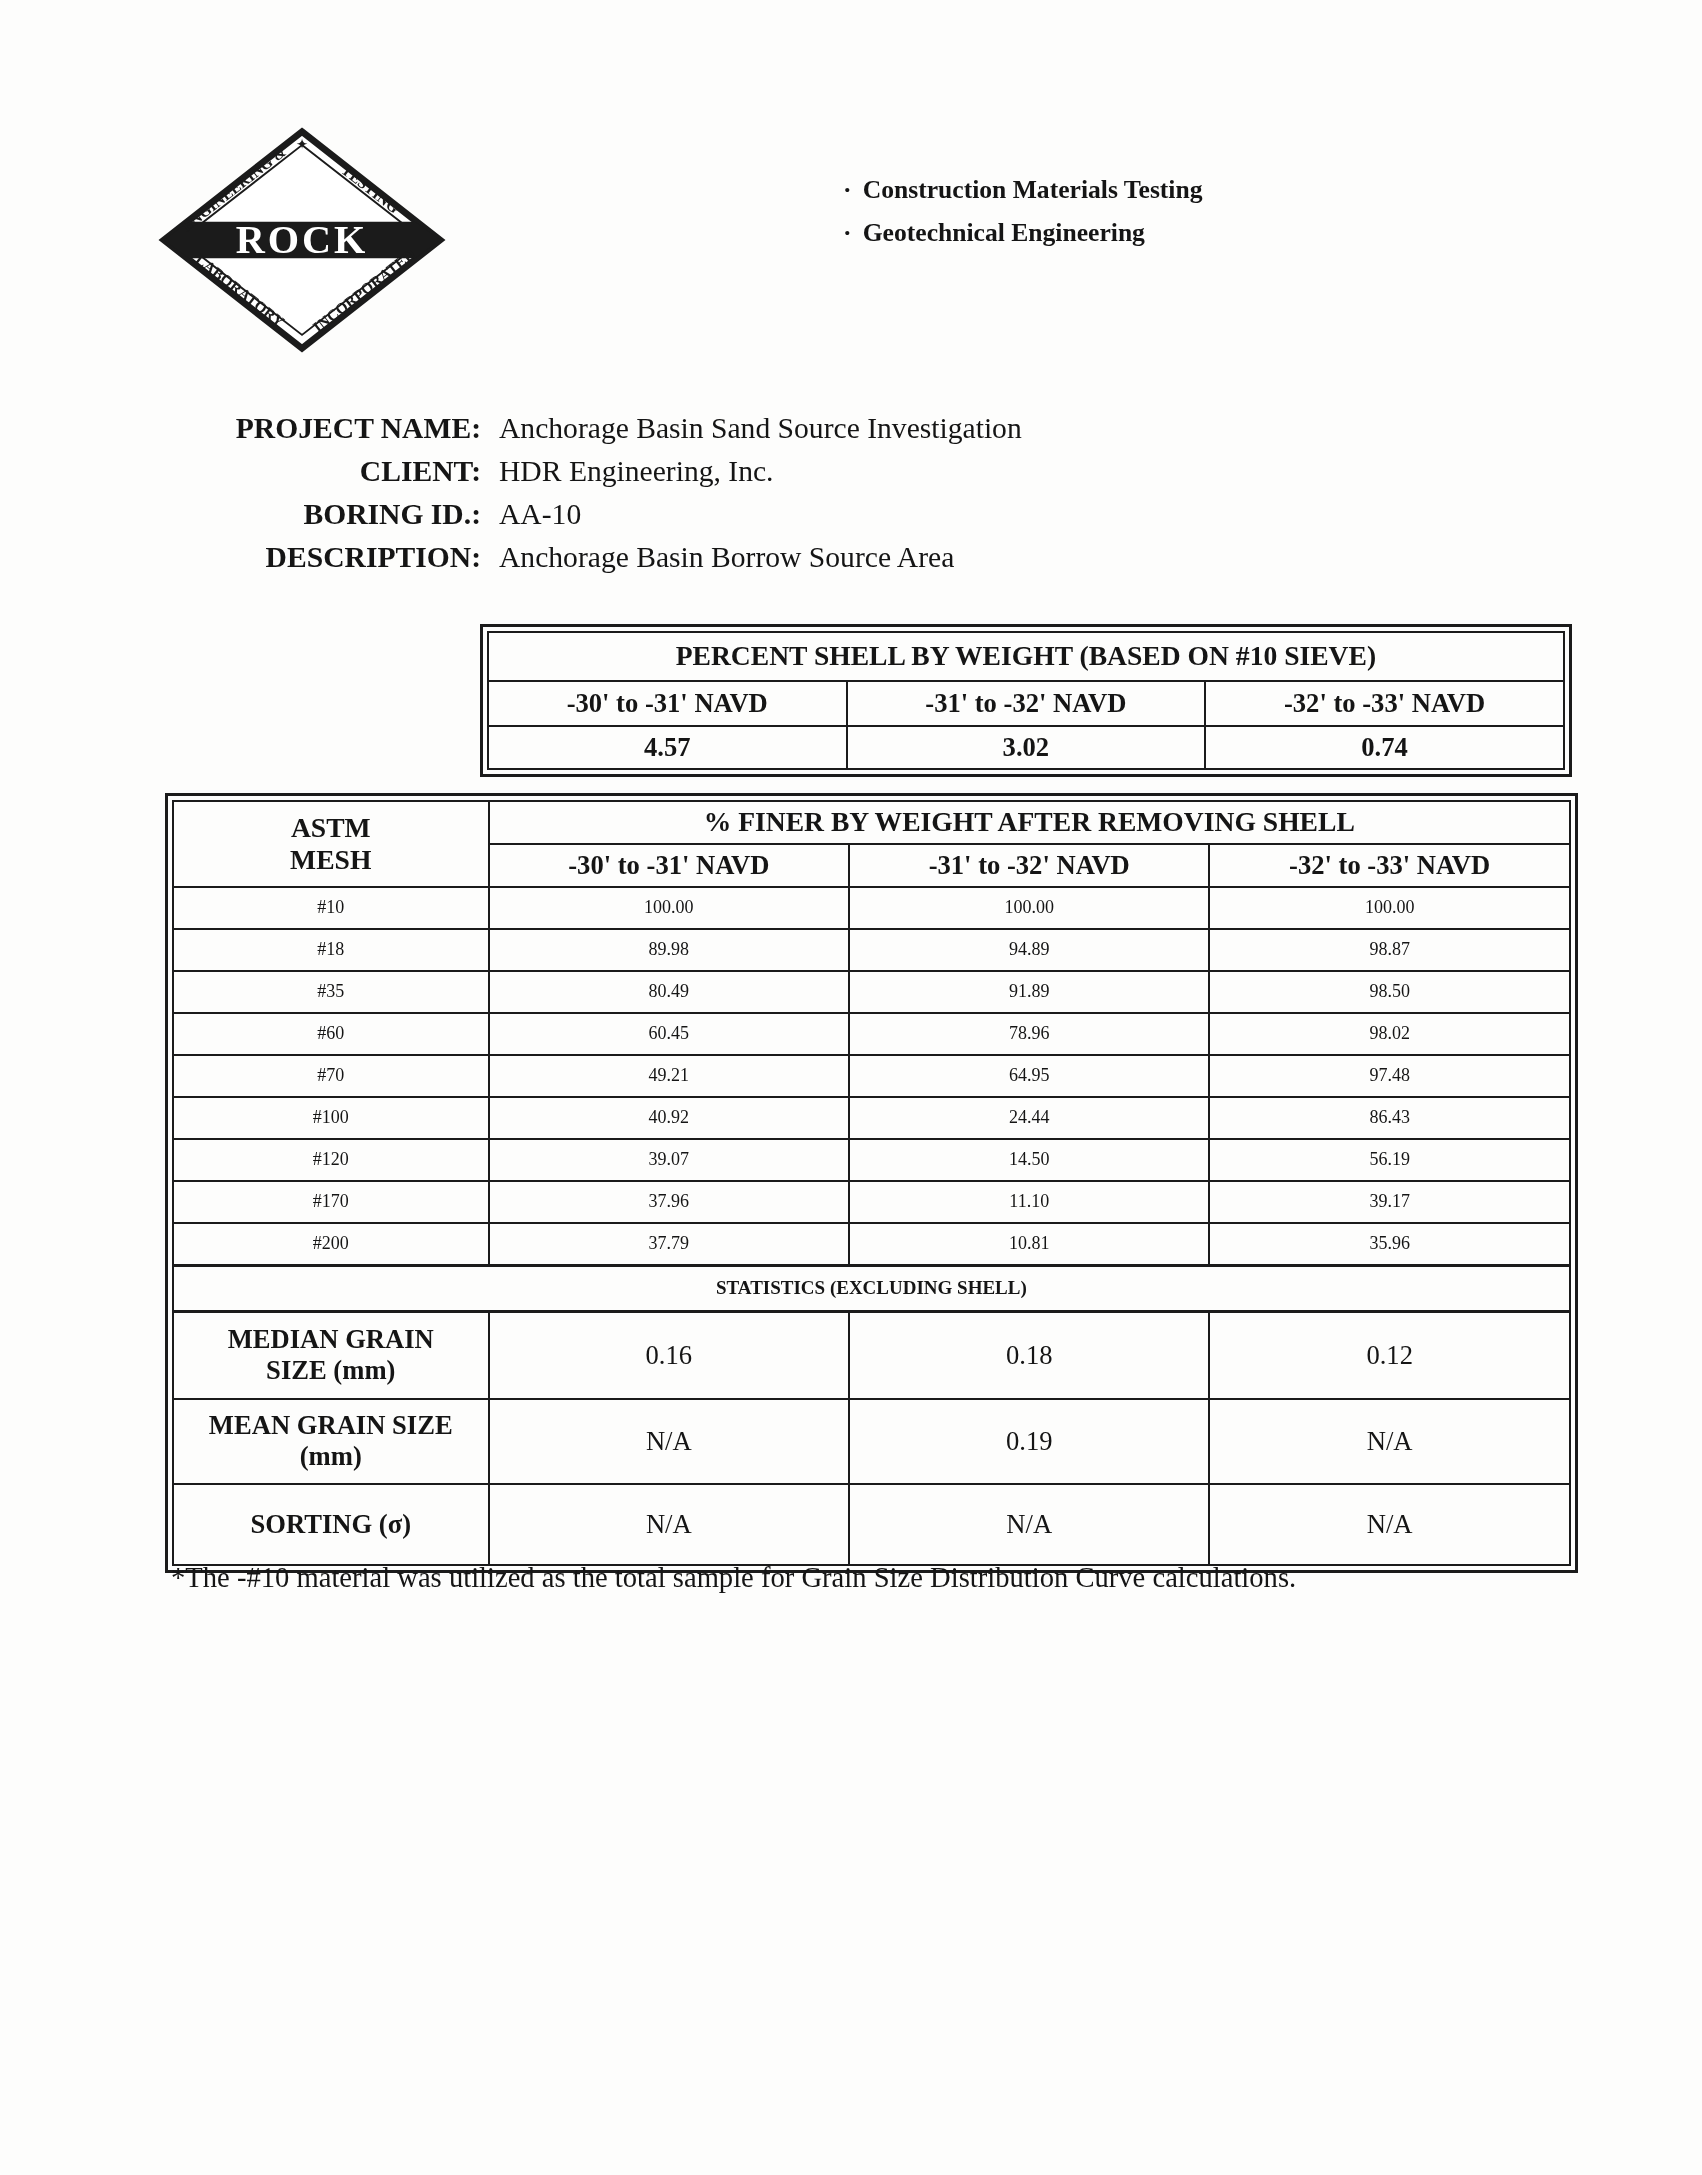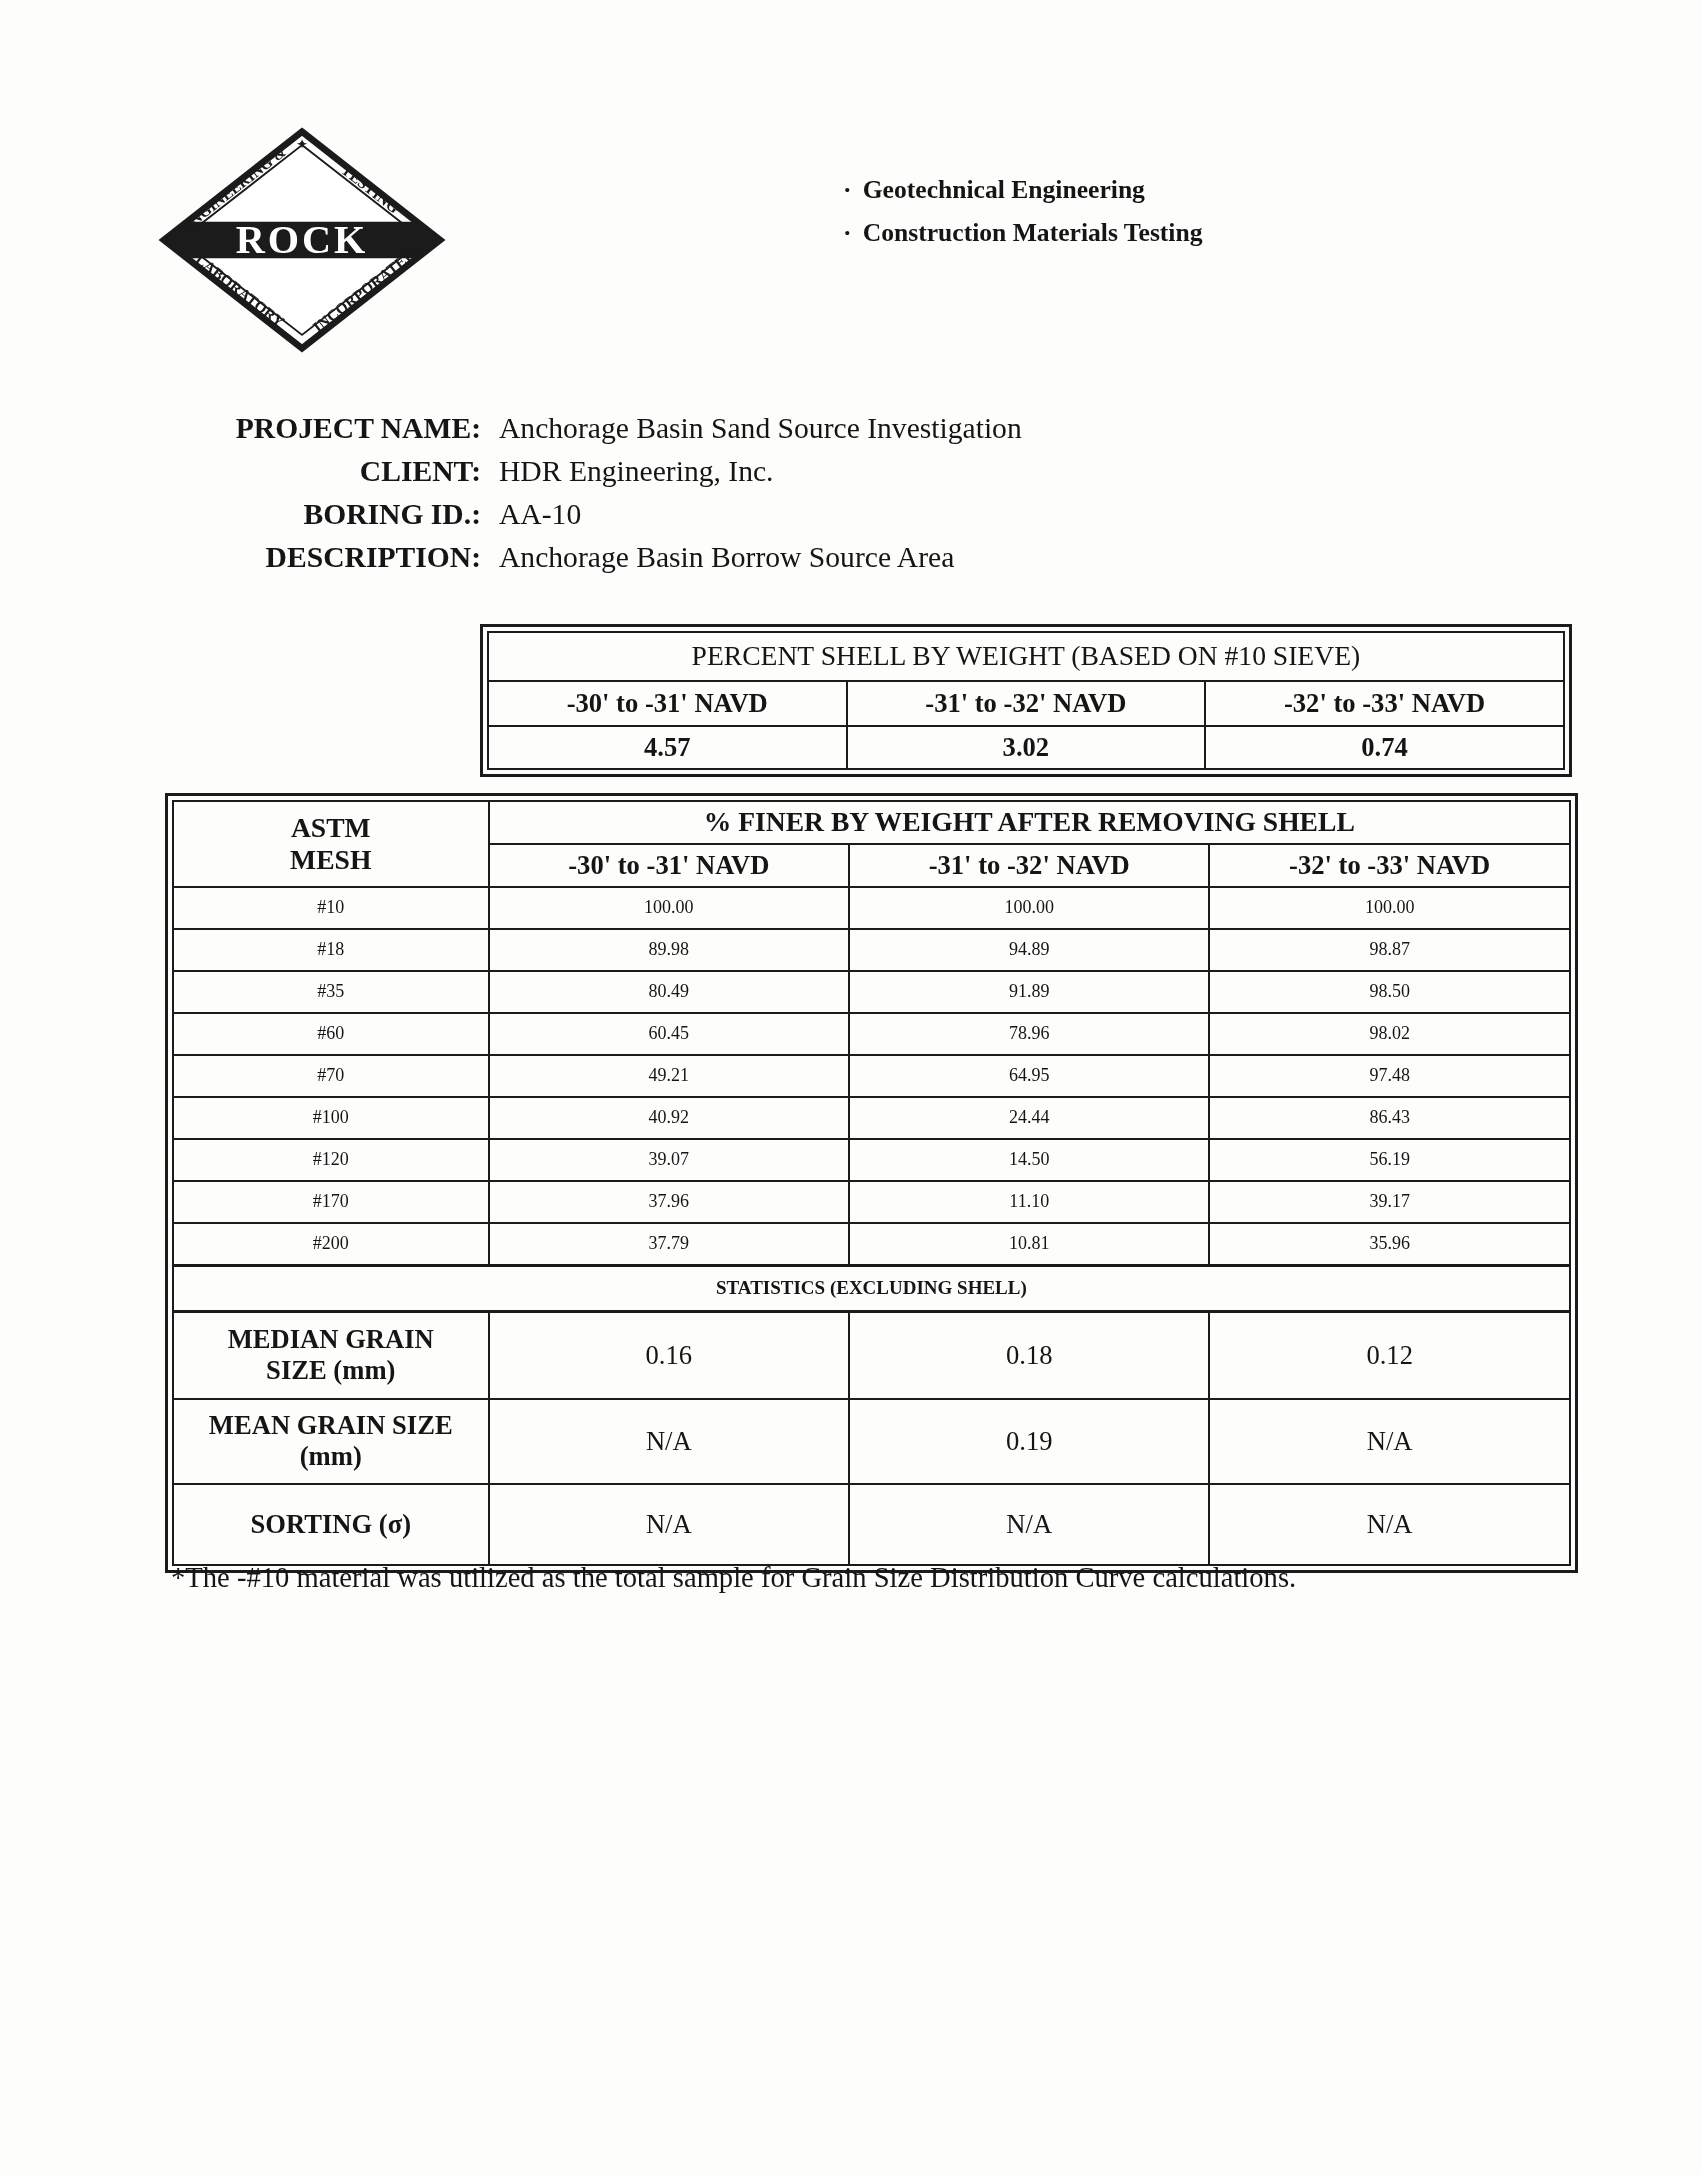--- a/index.html
+++ b/index.html
@@ -20,21 +20,21 @@
   .project .prow { display: flex; line-height: 43px; }
   .project .plabel { width: 325px; text-align: right; font-weight: bold; }
   .project .pvalue { margin-left: 18px; }
 
   
   .tblwrap { border: 3px solid #1b1b1b; padding: 3.9px; }
   table { border-collapse: collapse; width: 100%; table-layout: fixed; }
   td { border: 2px solid #1b1b1b; text-align: center; font-size: 26.6px; padding: 0 5.9px; vertical-align: middle; }
 
   .shell { left: 480px; top: 624px; width: 1078px; }
-  .shell .t-title td { font-weight: normal; font-size: 27.6px; height: 47px; border-radius: 13px; }
+  .shell .t-title td { font-weight: bold; font-size: 27.6px; height: 47px; border-radius: 13px; }
   .shell .t-head td  { font-weight: bold; height: 43px; }
   .shell .t-val td   { font-weight: bold; height: 41px; }
 
   .finer { left: 165px; top: 793px; width: 1399px; }
   .finer .h-cell { font-weight: bold; }
   .finer .h-title td { font-weight: bold; font-size: 27.6px; height: 41px; }
   .finer .h-cols td { font-weight: bold; height: 41px; }
   .finer .drow td { height: 40px; font-size: 18px; }
   .finer .stats-title td { font-weight: bold; font-size: 19px; height: 43px; border-top: 3px solid #1b1b1b; border-bottom: 3px solid #1b1b1b; }
   .finer .srow td { font-size: 26.6px; }
@@ -57,24 +57,24 @@
     <text x="150" y="26" text-anchor="middle" font-size="15" fill="#1b1b1b">✦</text>
     <text x="82" y="72" text-anchor="middle" font-size="16" font-weight="bold" fill="#1b1b1b" font-family="Liberation Serif, serif" transform="rotate(-38 82 72)">ENGINEERING &amp;</text>
     <text x="218" y="72" text-anchor="middle" font-size="16" font-weight="bold" fill="#1b1b1b" font-family="Liberation Serif, serif" transform="rotate(38 218 72)">TESTING</text>
     <text x="82" y="178" text-anchor="middle" font-size="16" font-weight="bold" fill="#1b1b1b" font-family="Liberation Serif, serif" transform="rotate(38 82 178)">LABORATORY</text>
     <text x="218" y="178" text-anchor="middle" font-size="16" font-weight="bold" fill="#1b1b1b" font-family="Liberation Serif, serif" transform="rotate(-38 218 178)">INCORPORATED</text>
   </svg>
 </div>
 
 <div class="abs services">
   <div>
+    <span class="dot">·</span><span>Construction Materials Testing</span>
+  </div>
+  <div>
     <span class="dot">·</span><span>Geotechnical Engineering</span>
-  </div>
-  <div>
-    <span class="dot">·</span><span>Construction Materials Testing</span>
   </div>
 </div>
 
 <div class="abs project">
   <div class="prow">
     <div class="plabel">PROJECT NAME:</div>
     <div class="pvalue">Anchorage Basin Sand Source Investigation</div>
   </div>
   <div class="prow">
     <div class="plabel">CLIENT:</div>

